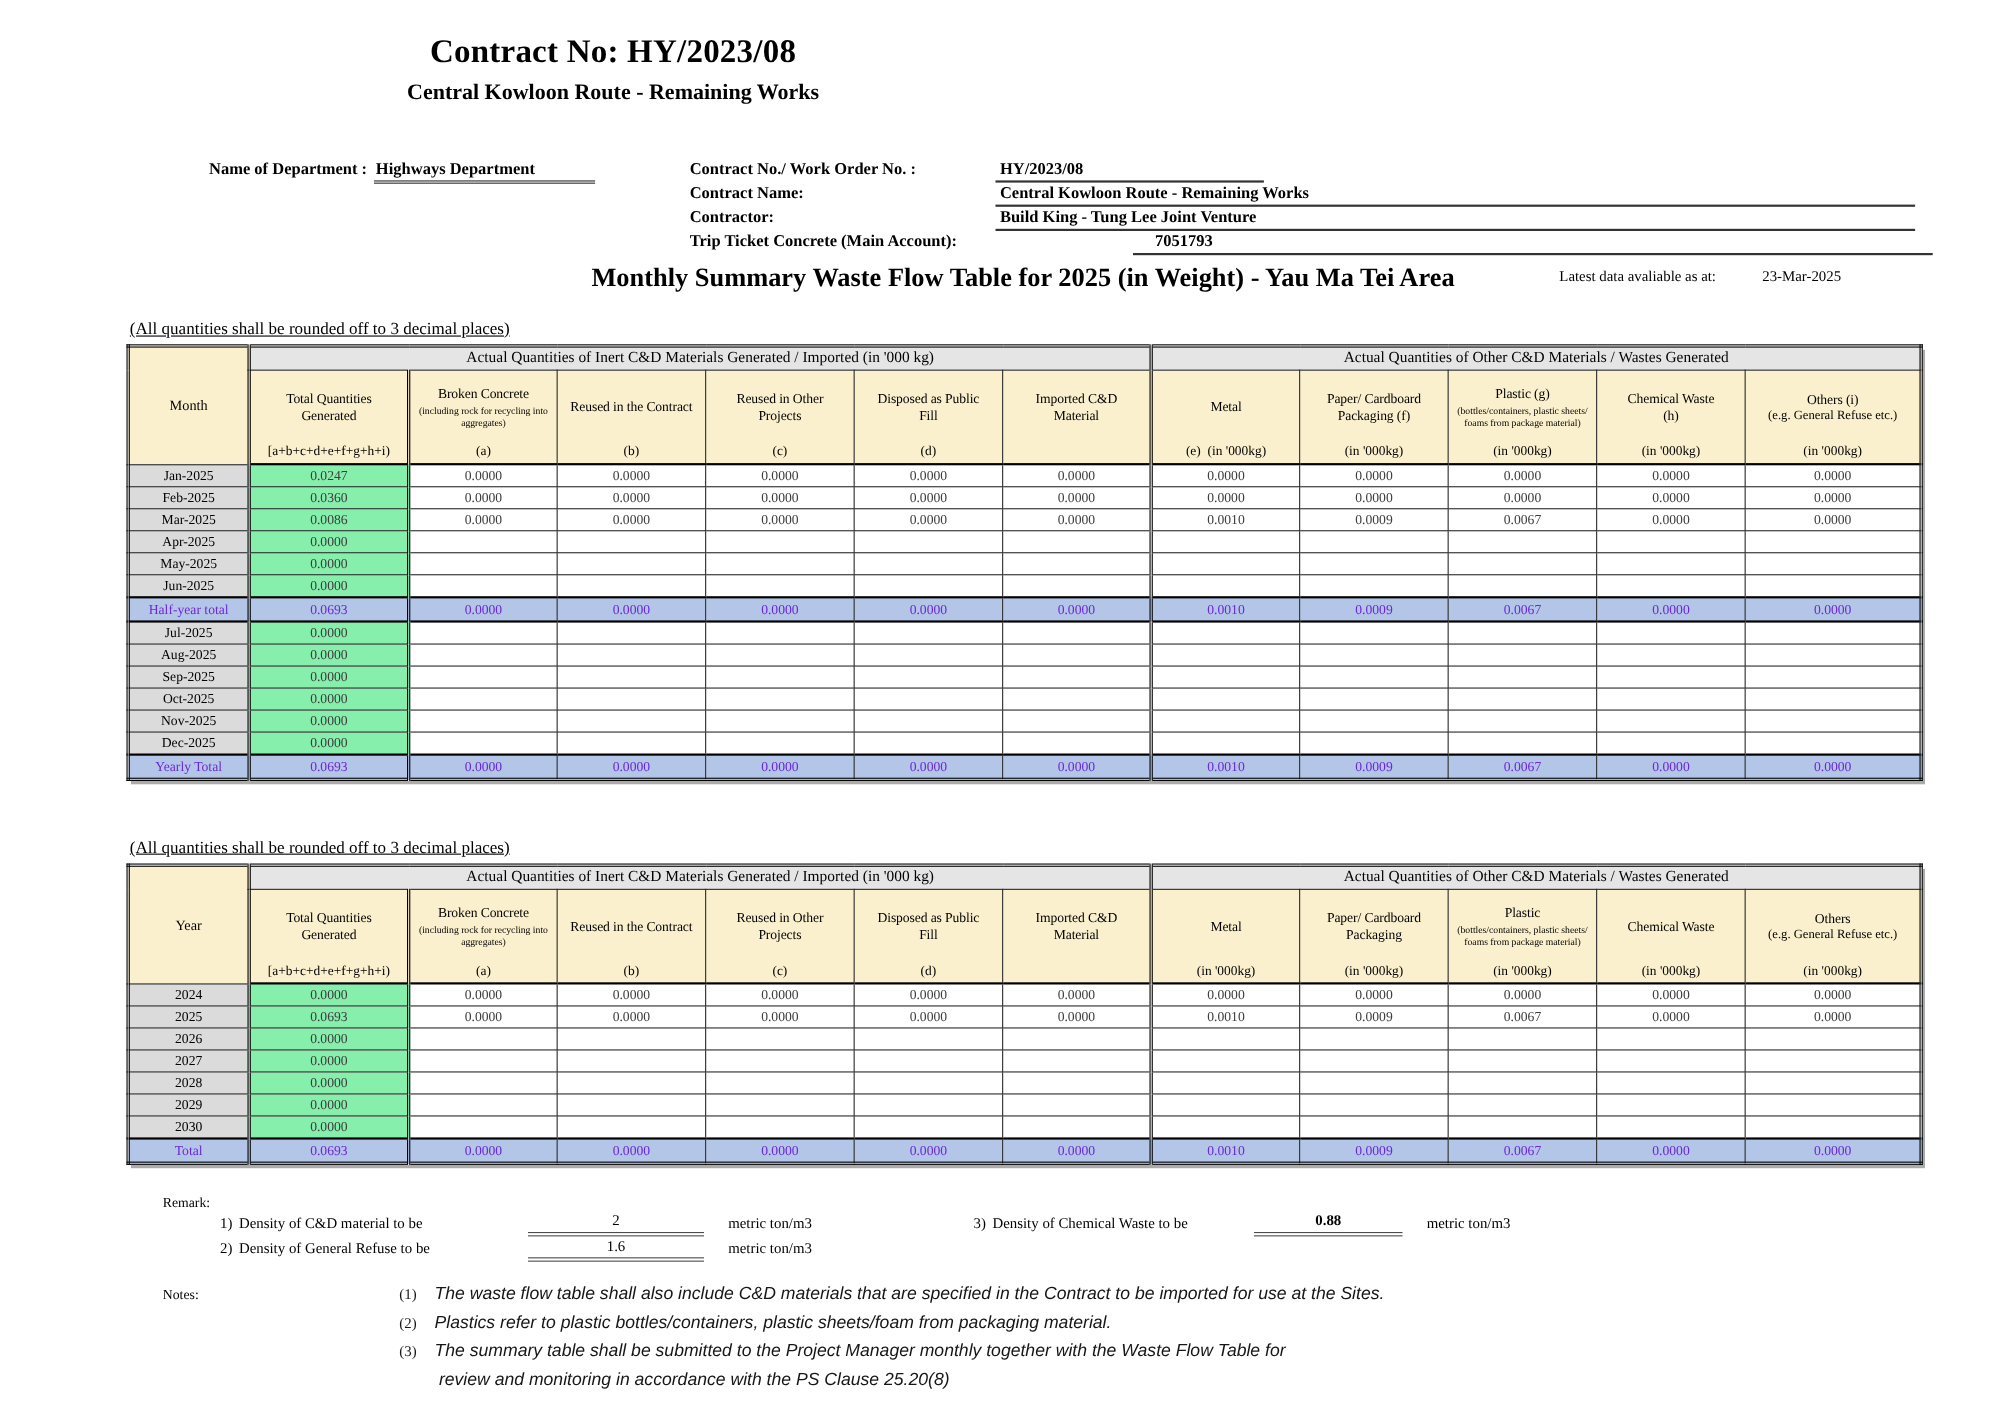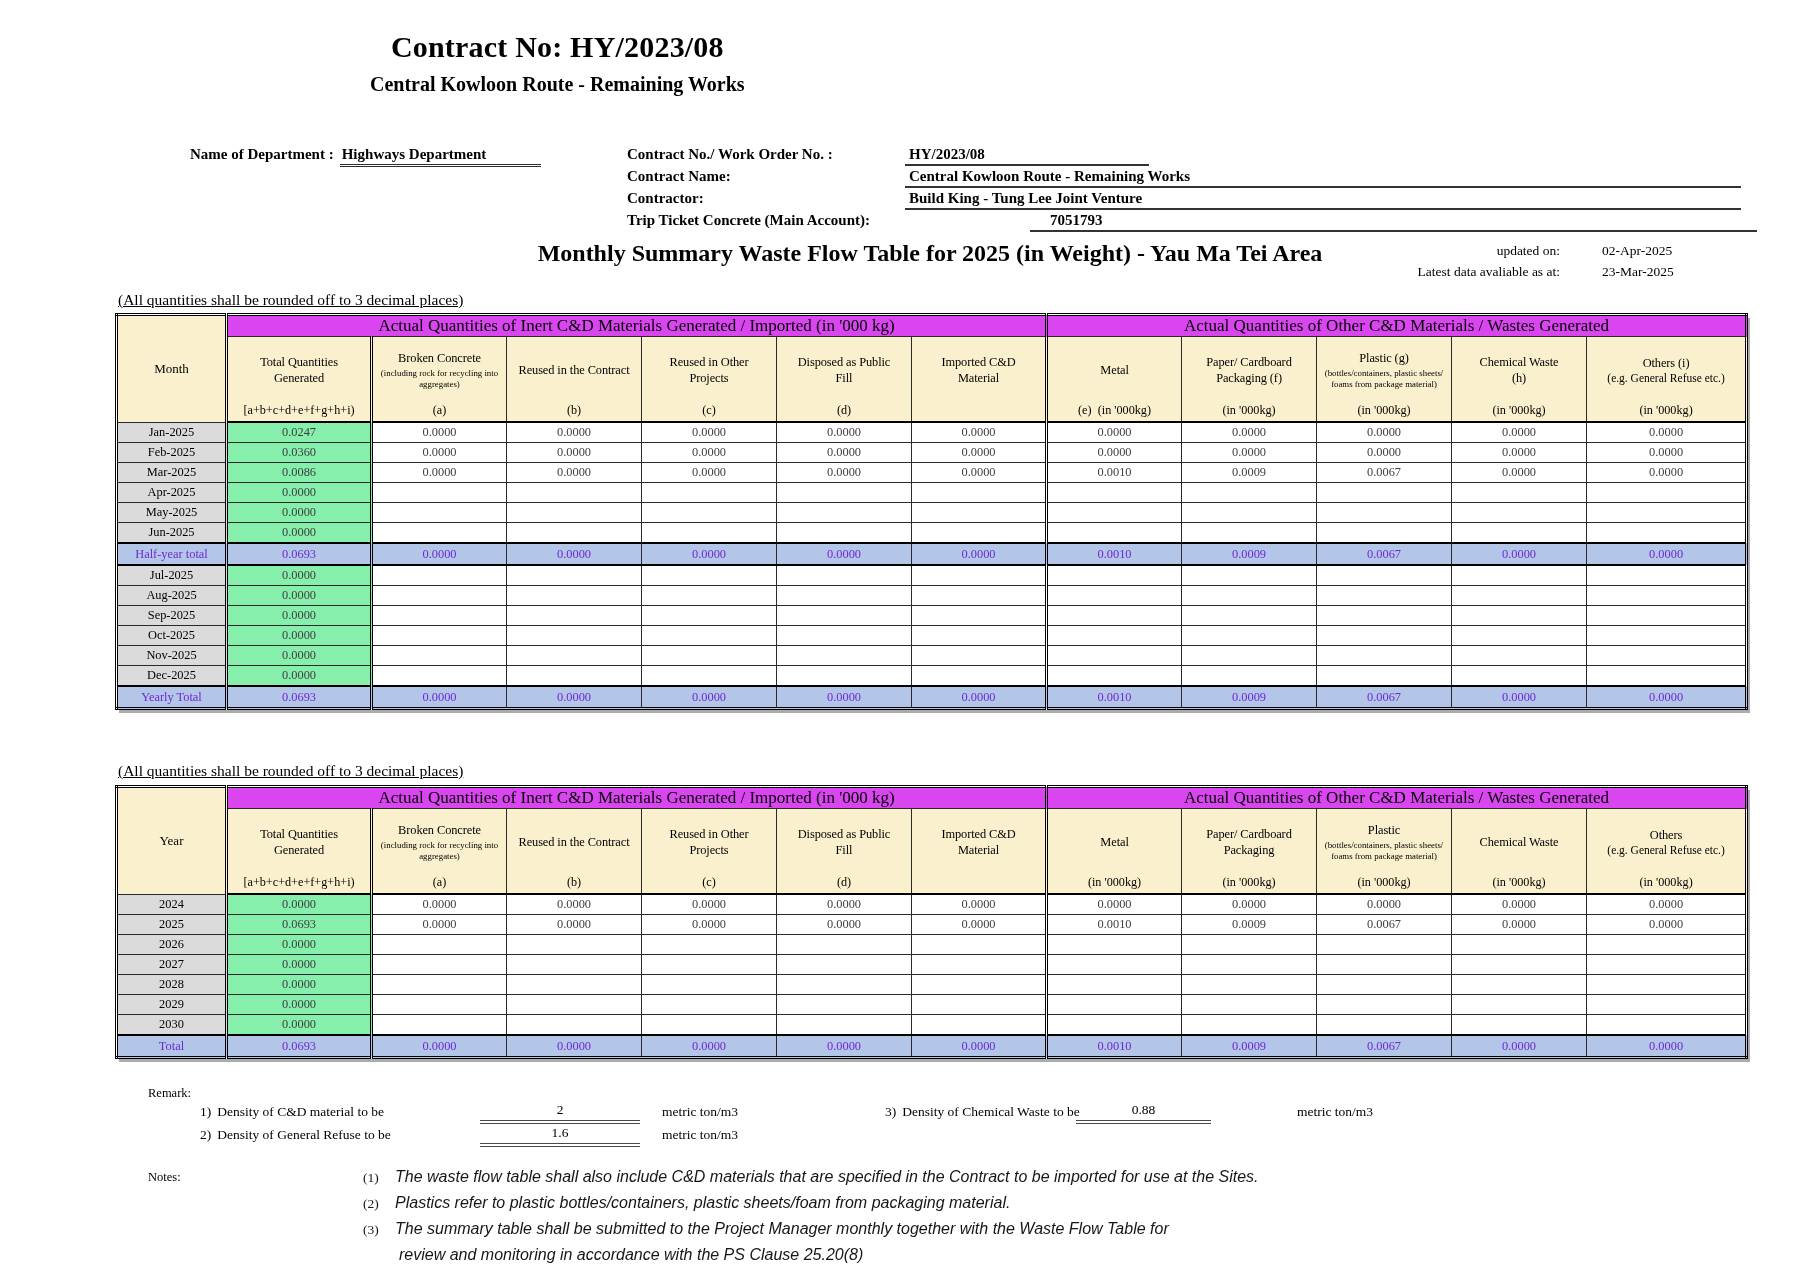--- a/index.html
+++ b/index.html
@@ -34,21 +34,21 @@
   .rn1{top:291px;} .rn2{top:762px;}
 
   
   .tblwrap{position:absolute;}
   .t1{left:115px;top:313px;} .t2{left:115px;top:785px;}
 
   table.wf{border-collapse:collapse;table-layout:fixed;width:1630px;
            border:3px double #000;box-shadow:3px 4px 0 -1px #ababab;background:#fff;}
   .wf th,.wf td{border:1px solid #2a2a2a;padding:0;}
   .wf th{font-weight:400;}
-  .wf .grp{background:#d946ef;font-size:17px;height:20px;text-align:center;}
+  .wf .grp{background:#e5e5e5;font-size:14px;height:20px;text-align:center;}
   .wf th.label-col{background:#FBF0CD;font-size:13px;text-align:center;}
   .wf th.colhead{background:#FBF0CD;vertical-align:top;}
   .chwrap{display:flex;flex-direction:column;height:84px;}
   .cmain{flex:1;display:flex;flex-direction:column;align-items:center;justify-content:center;padding:1px 2px;}
   .ctitle{font-size:12.4px;line-height:1.3;white-space:pre-line;text-align:center;letter-spacing:-.1px;}
   .cnote{text-align:center;}
   .cnote.sm{font-size:8.8px;line-height:1.25;margin-top:2px;}
   .cnote.md{font-size:11.5px;line-height:1.2;margin-top:1px;}
   .ccode{height:18px;font-size:12.2px;text-align:center;white-space:pre;}
   .wf thead tr:last-child th{border-bottom:2px solid #000;}
@@ -62,21 +62,21 @@
   .wf tr.total td.row-label,.wf tr.total td.tq{background:#B4C6E7;}
 
   
   .remark-h{position:absolute;left:148px;top:1086px;font-size:12.5px;}
   .rm{position:absolute;font-size:13.5px;white-space:nowrap;}
   .rm .num{margin-right:6px;}
   .rval{position:absolute;text-align:center;font-size:13.5px;border-bottom:4px double #4a4a4a;height:18px;}
   .runit{position:absolute;font-size:13.5px;}
   .rm1{left:200px;top:1104px;} .rv1{left:480px;top:1102px;width:160px;} .ru1{left:662px;top:1104px;}
   .rm2{left:200px;top:1127px;} .rv2{left:480px;top:1125px;width:160px;} .ru2{left:662px;top:1127px;}
-  .rm3{left:885px;top:1104px;} .rv3{left:1076px;top:1102px;width:135px;} .ru3{left:1297px;top:1104px;}
+  .rm3{left:885px;top:1104px;} .rv3{left:1140px;top:1102px;width:135px;font-weight:bold;} .ru3{left:1297px;top:1104px;}
 
   
   .notes-h{position:absolute;left:148px;top:1170px;font-size:12.5px;}
   .nitem{position:absolute;left:363px;font-family:"Liberation Sans",sans-serif;
          font-style:italic;font-size:16px;color:#161616;white-space:nowrap;}
   .nitem .nnum{display:inline-block;width:32px;font-family:"Liberation Serif",serif;font-style:normal;font-size:13.5px;}
   .n1{top:1168px;} .n2{top:1194px;} .n3{top:1220px;}
   .n4{top:1246px;left:399px;}
 </style>
 </head>
@@ -107,24 +107,20 @@
   <div class="irow r4">
     <span class="ilbl">Trip Ticket Concrete (Main Account):</span>
     <span class="ival">7051793</span>
   </div>
 </div>
 
 <div class="main-title">Monthly Summary Waste Flow Table for 2025 (in Weight) - Yau Ma Tei Area</div>
 
 <div class="meta">
   <div class="mrow">
-    <span class="mlbl">updated on:</span>
-    <span class="mval">02-Apr-2025</span>
-  </div>
-  <div class="mrow">
     <span class="mlbl">Latest data avaliable as at:</span>
     <span class="mval">23-Mar-2025</span>
   </div>
 </div>
 
 <div class="rnote rn1">(All quantities shall be rounded off to 3 decimal places)</div>
 <div class="tblwrap t1">
     <table class="wf">
       <colgroup>
         <col style="width: 110px;">

